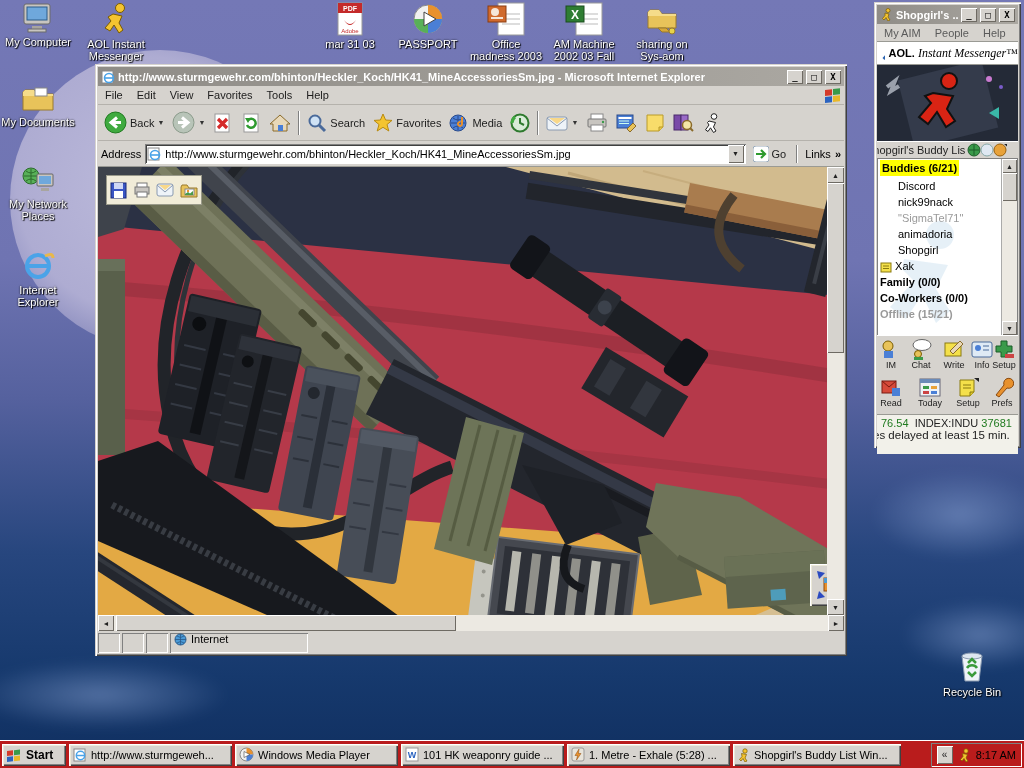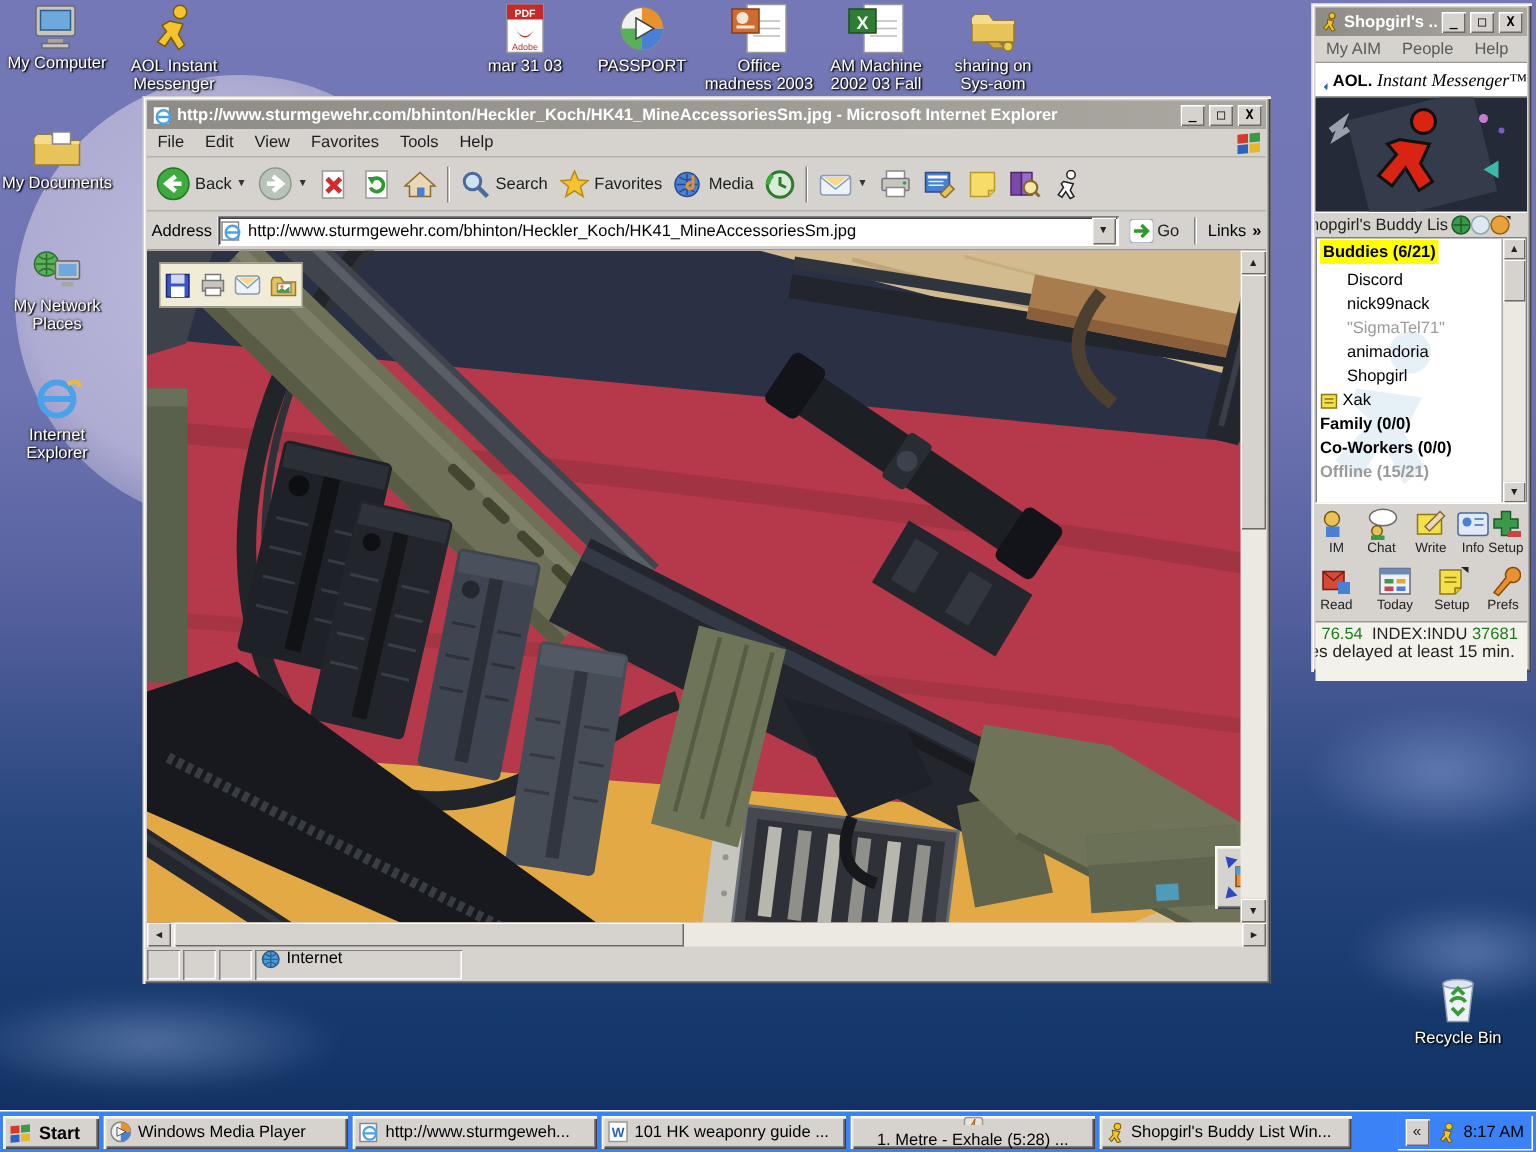--- a/index.html
+++ b/index.html
@@ -668,57 +668,57 @@
         <svg width="13" height="13">
             <circle cx="6.5" cy="6.5" r="5.5" fill="#4a9ad6" stroke="#2a5a8a"></circle>
             <path d="M1,6.5 h11 M6.5,1 v11 M3,3 q3.5,3 7,0 M3,10 q3.5,-3 7,0" stroke="#2a5a8a" fill="none" stroke-width=".8"></path>
           </svg>
         <span>Internet</span>
       </div>
     </div>
   </div>
 </div>
 
-<div class="abs" style="left:0;top:740px;width:1024px;height:28px;background:#3b82f6;border-top:1px solid #fff;z-index:30;display:flex;align-items:center;gap:3px;padding:0 2px;box-sizing:border-box;">
+<div class="abs" style="left:0;top:740px;width:1024px;height:28px;background:#b91c1c;border-top:1px solid #fff;z-index:30;display:flex;align-items:center;gap:3px;padding:0 2px;box-sizing:border-box;">
   <div class="raised2 tbtn" style="width:56px;font-weight:bold;font-size:12px;">
     <svg width="16" height="14">
         <g transform="skewY(-6)">
           <rect x="1" y="3" width="6" height="5" fill="#d43a2a"></rect>
           <rect x="8" y="3" width="6" height="5" fill="#3a9a4a"></rect>
           <rect x="1" y="9" width="6" height="5" fill="#2a63c0"></rect>
           <rect x="8" y="9" width="6" height="5" fill="#e8b82a"></rect>
         </g>
       </svg>
     <span>Start</span>
   </div>
   <div class="raised2 tbtn" style="width:155px;">
+    <svg width="14" height="14">
+        <rect x="1" y="1" width="11" height="12" fill="#fff" stroke="#888"></rect>
+        <circle cx="7.5" cy="7.5" r="4.2" fill="none" stroke="#4aa3e8" stroke-width="1.5"></circle>
+        <line x1="3.3" y1="7.5" x2="11.7" y2="7.5" stroke="#4aa3e8" stroke-width="1.5"></line>
+      </svg>
+    <span>http://www.sturmgeweh...</span>
+  </div>
+  <div class="raised2 tbtn" style="width:155px;">
     <svg width="15" height="15">
         <circle cx="7.5" cy="7.5" r="6.5" fill="#f0f0f0" stroke="#888"></circle>
         <path d="M7.5,1 A6.5,6.5 0 0 1 14,7.5 L7.5,7.5 Z" fill="#e8912d"></path>
         <path d="M14,7.5 A6.5,6.5 0 0 1 7.5,14 L7.5,7.5 Z" fill="#4a7fd6"></path>
         <path d="M5,4.5 L11,7.5 L5,10.5 Z" fill="#fff" stroke="#444" stroke-width=".6"></path>
       </svg>
     <span>Windows Media Player</span>
   </div>
   <div class="raised2 tbtn" style="width:155px;">
-    <svg width="14" height="14">
-        <rect x="1" y="1" width="11" height="12" fill="#fff" stroke="#888"></rect>
-        <circle cx="7.5" cy="7.5" r="4.2" fill="none" stroke="#4aa3e8" stroke-width="1.5"></circle>
-        <line x1="3.3" y1="7.5" x2="11.7" y2="7.5" stroke="#4aa3e8" stroke-width="1.5"></line>
-      </svg>
-    <span>http://www.sturmgeweh...</span>
-  </div>
-  <div class="raised2 tbtn" style="width:155px;">
     <svg width="14" height="15">
         <rect x="1" y="1" width="12" height="13" fill="#fff" stroke="#999"></rect>
         <text x="7" y="11" font-size="9" font-weight="bold" fill="#2a63c0" text-anchor="middle">W</text>
       </svg>
     <span>101 HK weaponry guide ...</span>
   </div>
-  <div class="raised2 tbtn" style="width:155px;flex-direction:column;">
+  <div class="raised2 tbtn" style="width:155px;">
     <svg width="14" height="15">
         <rect x="1" y="1" width="12" height="13" rx="2" fill="#e8e4da" stroke="#999"></rect>
         <polygon points="8,2 4,8.5 6.5,8.5 5.5,13 10,6.5 7.5,6.5" fill="#e8912d" stroke="#8a4a10" stroke-width=".5"></polygon>
       </svg>
     <span>1. Metre - Exhale (5:28) ...</span>
   </div>
   <div class="raised2 tbtn" style="width:160px;">
     <svg width="13" height="14">
         <circle cx="8" cy="3" r="2.2" fill="#f4c430" stroke="#7a5c00" stroke-width=".7"></circle>
         <path d="M4.5,5.5 L9.5,6.5 L8,10 L10,13 L8,14 L6,10.5 L4,13 L2.5,11.5 L5,8.5 Z" fill="#f4c430" stroke="#7a5c00" stroke-width=".7"></path>

